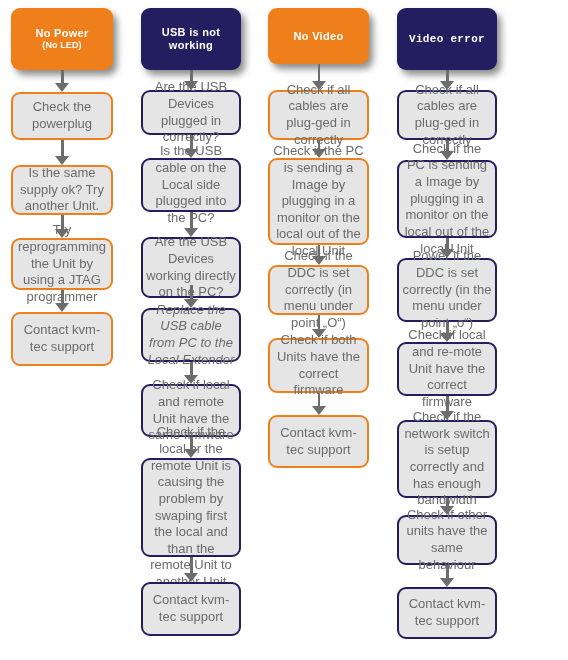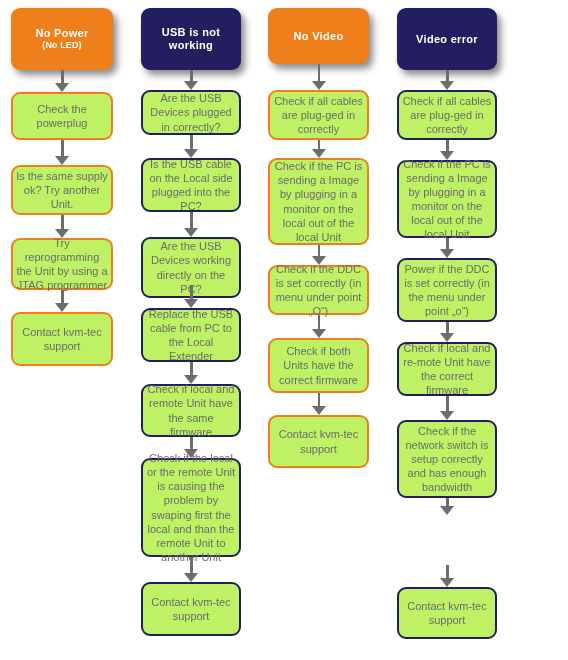--- a/index.html
+++ b/index.html
@@ -49,28 +49,28 @@
     display: block;
     font-size: 9px;
     letter-spacing: 0.1px;
   }
   .header-orange { background: #EF7F1A; }
   .header-navy  { background: #221E5F; }
 
   .node {
     position: absolute;
     box-sizing: border-box;
-    background: #bef264;
+    background: #e5e5e5;
     border-radius: 9px;
     display: flex;
     align-items: center;
     justify-content: center;
     text-align: center;
     color: #6b6b6b;
-    font-size: 11px;
+    font-size: 13px;
     line-height: 1.28;
     padding: 2px 3px;
   }
   .node-orange { border: 2.6px solid #EF7F1A; }
   .node-navy  { border: 2.6px solid #221E5F; }
 
   .arrow {
     position: absolute;
     width: 14px;
   }
@@ -154,21 +154,21 @@
         <div class="shaft" style="height: 17px;"></div>
         <div class="head" style="top: 16px;"></div>
       </div>
       <div class="node node-navy" style="left: 0px; top: 237px; width: 100px; height: 61px;">
         <span>Are the USB Devices working directly on the PC?</span>
       </div>
       <div class="arrow" style="left: 43px; top: 285px; height: 23px;">
         <div class="shaft" style="height: 15px;"></div>
         <div class="head" style="top: 14px;"></div>
       </div>
-      <div class="node node-navy" style="left: 0px; top: 308px; width: 100px; height: 54px;">
+      <div class="node node-navy" style="left: 0px; top: 308px; width: 100px; height: 54px; font-style: italic;">
         <span>Replace the USB cable from PC to the Local Extender</span>
       </div>
       <div class="arrow" style="left: 43px; top: 362px; height: 22px;">
         <div class="shaft" style="height: 14px;"></div>
         <div class="head" style="top: 13px;"></div>
       </div>
       <div class="node node-navy" style="left: 0px; top: 384px; width: 100px; height: 53px;">
         <span>Check if local and remote Unit have the same firmware</span>
       </div>
       <div class="arrow" style="left: 43px; top: 437px; height: 21px;">
@@ -222,21 +222,21 @@
       </div>
       <div class="arrow" style="left: 43.5px; top: 393px; height: 22px;">
         <div class="shaft" style="height: 14px;"></div>
         <div class="head" style="top: 13px;"></div>
       </div>
       <div class="node node-orange" style="left: 0px; top: 415px; width: 101px; height: 53px;">
         <span>Contact kvm-tec support</span>
       </div>
     </div>
     <div class="col" style="left: 397px; width: 100px;">
-      <div class="header-box header-navy" style="left: 0px; top: 8px; width: 100px; height: 62px;">
+      <div class="header-box header-navy" style="left: 0px; top: 8px; width: 100px; height: 62px; font-family: Liberation Mono, monospace;">
         <div>
           <span class="title-main">Video error</span>
         </div>
       </div>
       <div class="arrow" style="left: 43px; top: 70px; height: 20px;">
         <div class="shaft" style="height: 12px;"></div>
         <div class="head" style="top: 11px;"></div>
       </div>
       <div class="node node-navy" style="left: 0px; top: 90px; width: 100px; height: 50px;">
         <span>Check if all cables are plug-ged in correctly</span>
@@ -266,20 +266,23 @@
         <div class="shaft" style="height: 16px;"></div>
         <div class="head" style="top: 15px;"></div>
       </div>
       <div class="node node-navy" style="left: 0px; top: 420px; width: 100px; height: 78px;">
         <span>Check if the network switch is setup correctly and has enough bandwidth</span>
       </div>
       <div class="arrow" style="left: 43px; top: 498px; height: 17px;">
         <div class="shaft" style="height: 9px;"></div>
         <div class="head" style="top: 8px;"></div>
       </div>
+      <div class="node node-navy" style="left: 0px; top: 515px; width: 100px; height: 50px;">
+        <span>Check if other units have the same behaviour</span>
+      </div>
       <div class="arrow" style="left: 43px; top: 565px; height: 22px;">
         <div class="shaft" style="height: 14px;"></div>
         <div class="head" style="top: 13px;"></div>
       </div>
       <div class="node node-navy" style="left: 0px; top: 587px; width: 100px; height: 52px;">
         <span>Contact kvm-tec support</span>
       </div>
     </div>
   </div>
 

